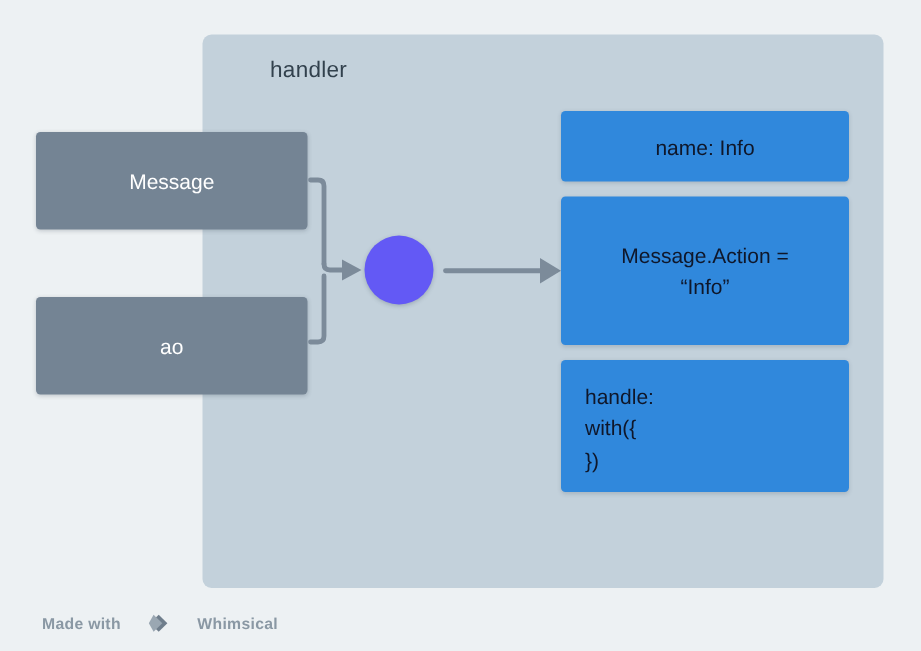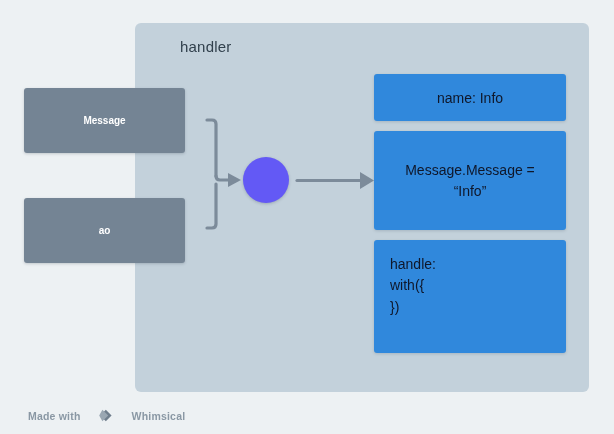--- a/index.html
+++ b/index.html
@@ -37,26 +37,26 @@
     color: #32414d;
     letter-spacing: .2px;
     white-space: nowrap;
     margin-left: 32px;
   }
 
   
   .gray-node {
     position: absolute;
     left: 24px;
-    width: 161px;
+    width: 181px;
     background: #748494;
     border-radius: 3px;
     color: #ffffff;
-    font-size: 10px;
-    font-weight: bold;
+    font-size: 14px;
+    font-weight: normal;
     display: flex;
     align-items: center;
     justify-content: center;
     box-shadow: 0 1px 3px rgba(40,55,70,.22);
   }
   .gray-node.n1 { top: 88px;  height: 65px; }
   .gray-node.n2 { top: 198px; height: 65px; }
 
   
   .blue-node {
@@ -75,21 +75,21 @@
     display: flex; align-items: center; justify-content: center;
   }
   .blue-node.b2 {
     top: 131px; height: 99px;
     display: flex; align-items: center; justify-content: center;
     text-align: center;
     line-height: 1.45;
     padding: 0 10px;
   }
   .blue-node.b3 {
-    top: 240px; height: 113px;
+    top: 240px; height: 88px;
     padding: 14px 16px;
     line-height: 1.52;
     text-align: left;
   }
   .blue-node.b3 .ln { white-space: pre; }
 
   
   .dot {
     position: absolute;
     left: 243px;
@@ -152,21 +152,21 @@
   </svg>
 
   <div class="dot"></div>
 
   <div class="blue-node b1">
     <span>name: Info</span>
   </div>
 
   <div class="blue-node b2">
     <div>
-      <div>Message.Message =</div>
+      <div>Message.Action =</div>
       <div>“Info”</div>
     </div>
   </div>
 
   <div class="blue-node b3">
     <div class="ln">handle:</div>
     <div class="ln">with({</div>
     <div class="ln">})</div>
   </div>
 

